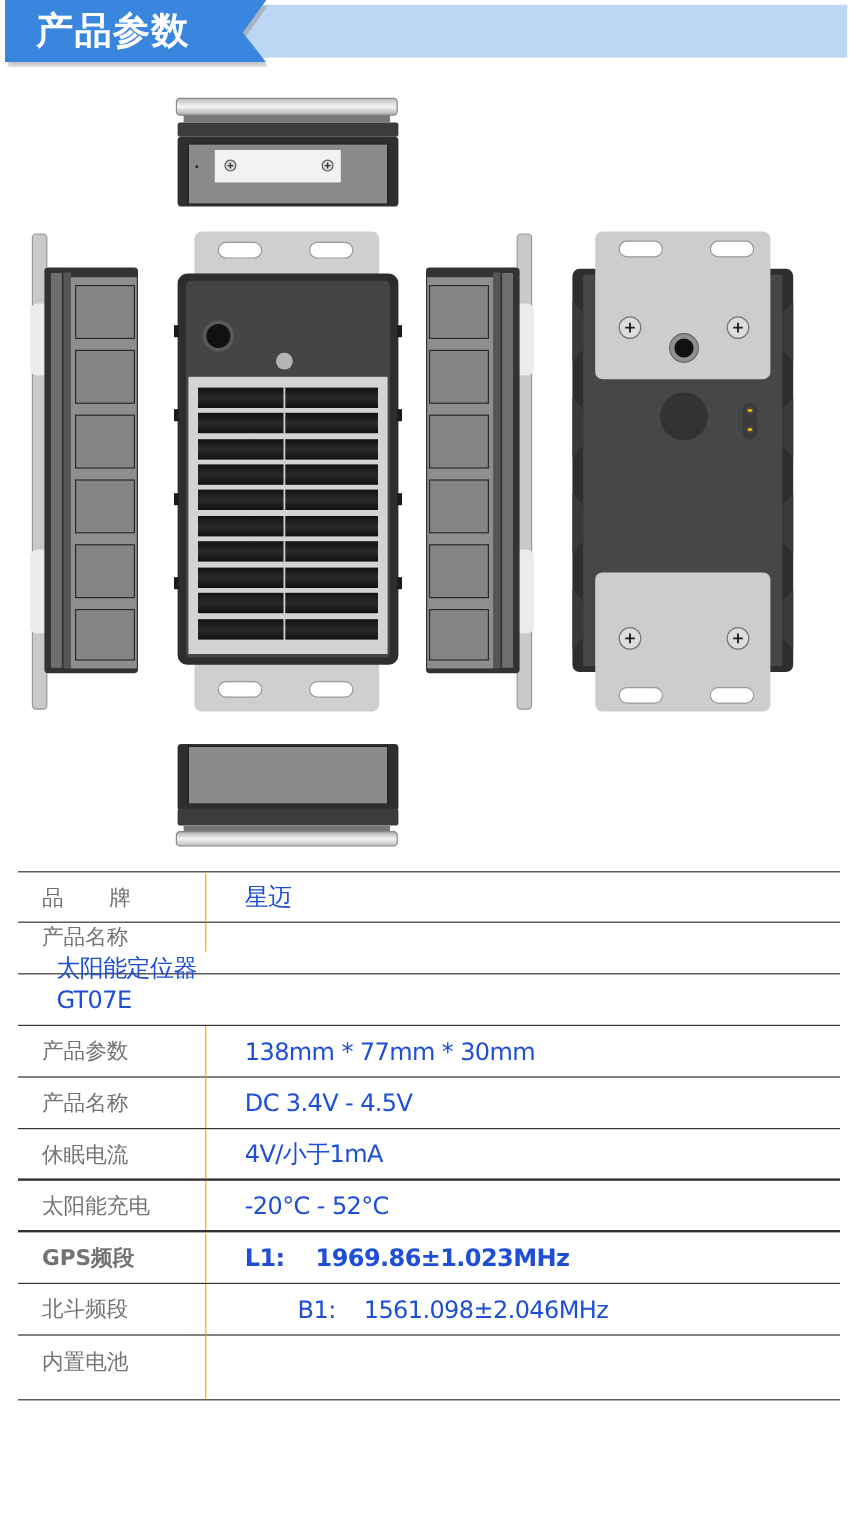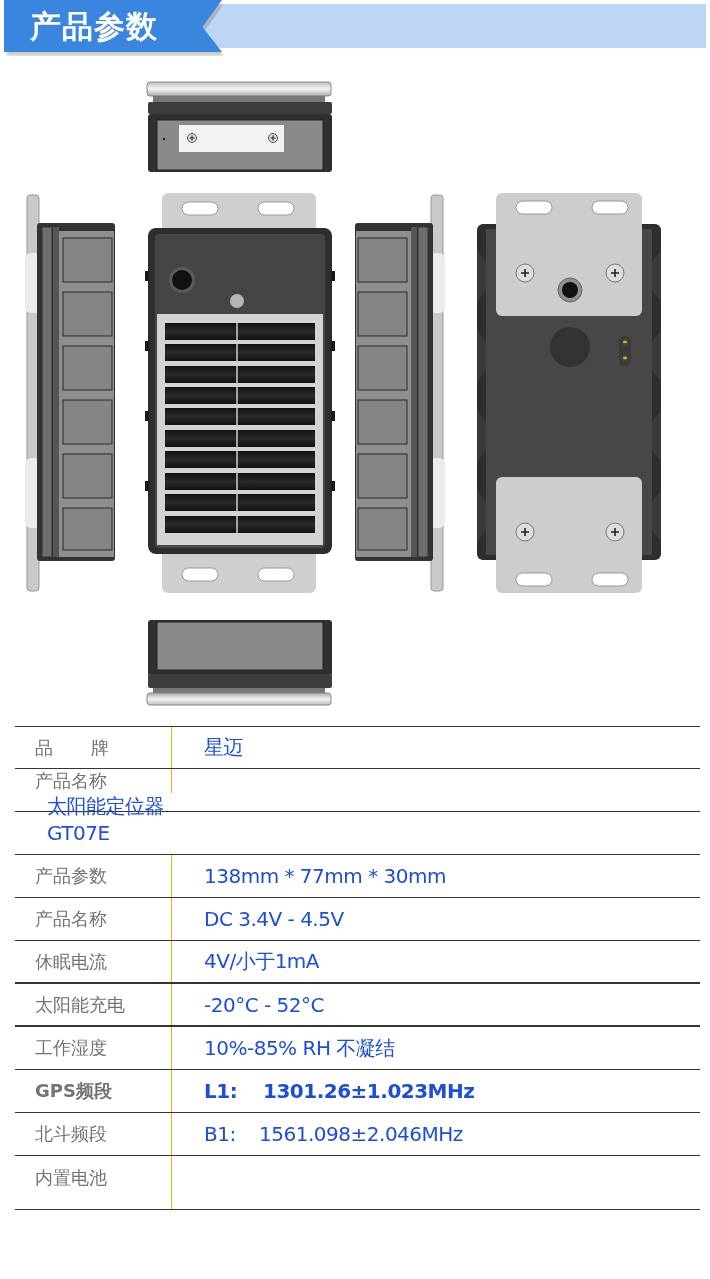--- a/index.html
+++ b/index.html
@@ -228,28 +228,24 @@
     <div class="spec-value">DC 3.4V - 4.5V</div>
   </div>
   <div class="spec-row" style="height:43px; border-bottom-width:2.5px;">
     <div class="spec-label">休眠电流</div>
     <div class="spec-value">4V/小于1mA</div>
   </div>
   <div class="spec-row" style="height:43px; border-bottom-width:2.5px;">
     <div class="spec-label">太阳能充电</div>
     <div class="spec-value">-20°C - 52°C</div>
   </div>
-  <div class="spec-row" style="height:43px;">
-    <div class="spec-label">工作湿度</div>
-    <div class="spec-value">10%-85% RH 不凝结</div>
-  </div>
   <div class="spec-row" style="height:43px;font-weight:bold;">
     <div class="spec-label">GPS频段</div>
-    <div class="spec-value" style="white-space:pre;">L1:    1301.26±1.023MHz</div>
-  </div>
-  <div class="spec-row" style="height:43px;">
+    <div class="spec-value" style="white-space:pre;">L1:    1969.86±1.023MHz</div>
+  </div>
+  <div class="spec-row" style="height:43px;gap:44px;">
     <div class="spec-label">北斗频段</div>
     <div class="spec-value" style="white-space:pre;">B1:    1561.098±2.046MHz</div>
   </div>
   <div class="spec-row" style="height:54px; align-items:flex-start;">
     <div class="spec-label" style="height:100%; align-items:flex-start; padding-top:10px;">内置电池</div>
   </div>
 </div>
 
 </body></html>

